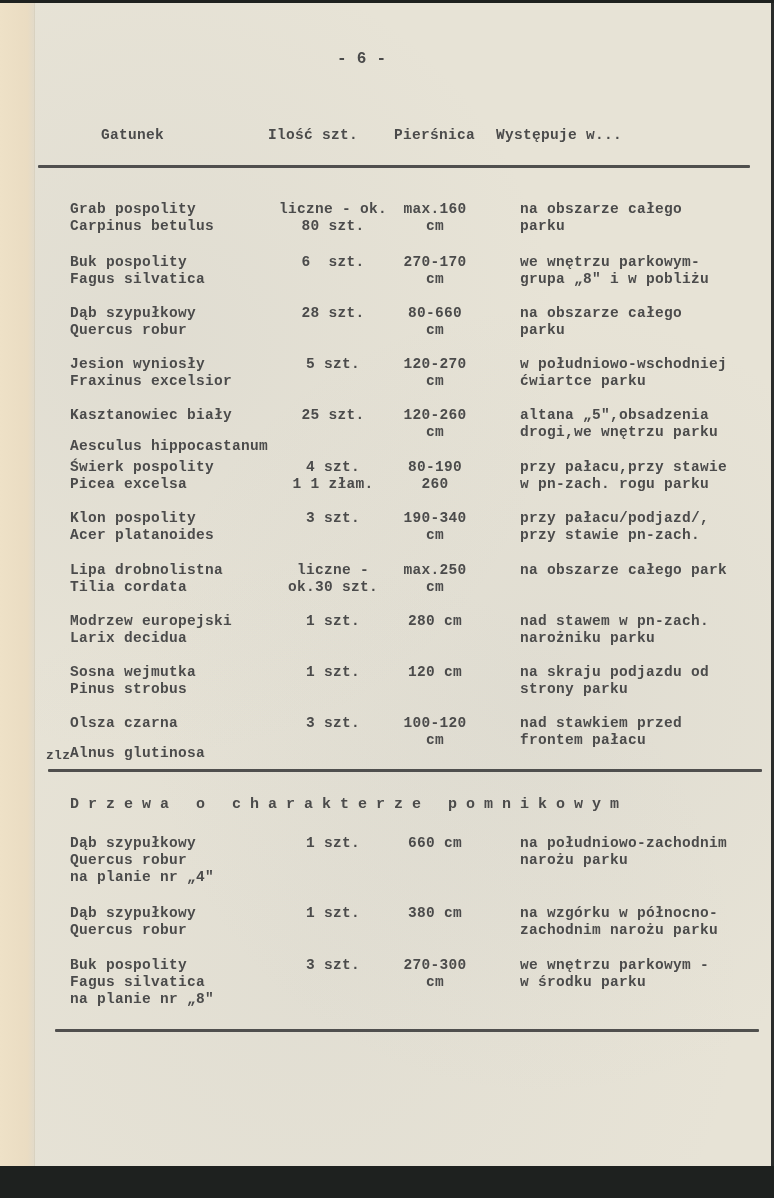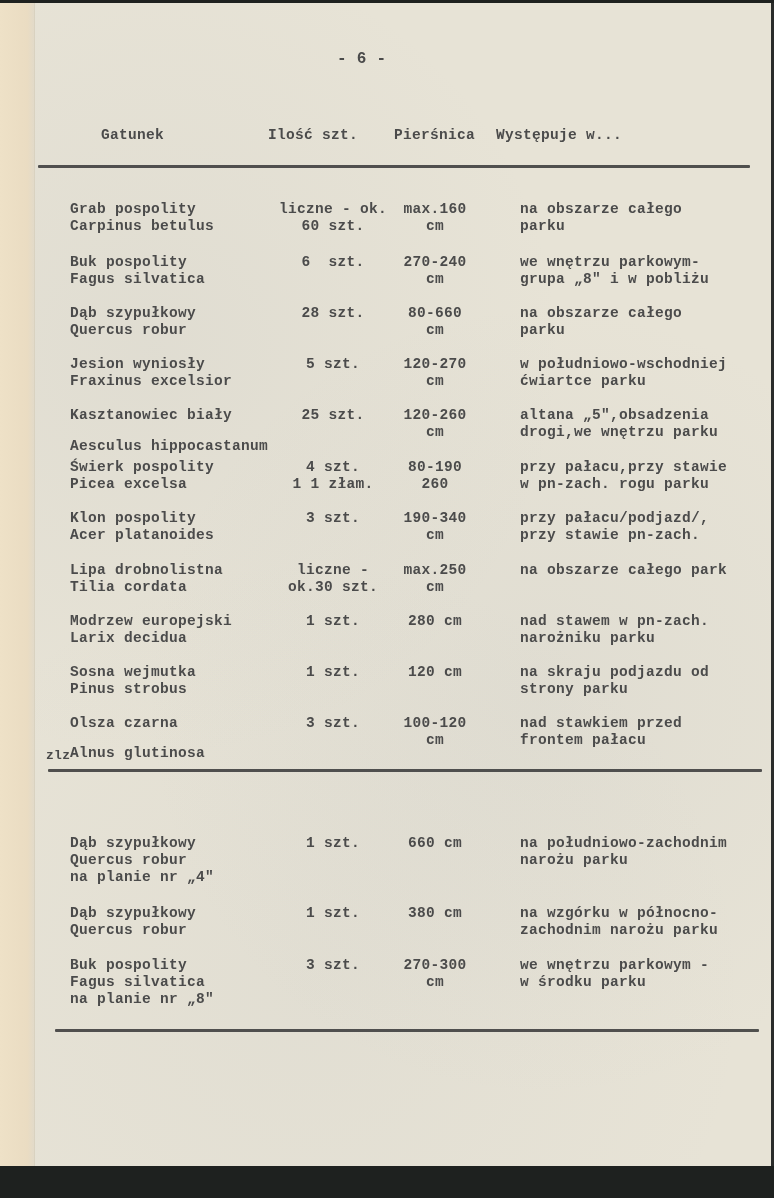--- a/index.html
+++ b/index.html
@@ -58,32 +58,32 @@
   <div class="txt hdr" style="left:268px">Ilość szt.</div>
   <div class="txt hdr" style="left:394px">Pierśnica</div>
   <div class="txt hdr" style="left:496px">Występuje w...</div>
 
   <div class="rule r1"></div>
 
   <div class="row" style="top:198px">
     <div class="txt c-name">Grab pospolity</div>
     <div class="txt c-name" style="top:17px">Carpinus betulus</div>
     <div class="txt c-qty">liczne - ok.
-60 szt.</div>
+80 szt.</div>
     <div class="txt c-dbh">max.160
 cm</div>
     <div class="txt c-loc">na obszarze całego
 parku</div>
   </div>
 
   <div class="row" style="top:251px">
     <div class="txt c-name">Buk pospolity</div>
     <div class="txt c-name" style="top:17px">Fagus silvatica</div>
     <div class="txt c-qty">6  szt.</div>
-    <div class="txt c-dbh">270-240
+    <div class="txt c-dbh">270-170
 cm</div>
     <div class="txt c-loc">we wnętrzu parkowym-
 grupa „8" i w pobliżu</div>
   </div>
 
   <div class="row" style="top:302px">
     <div class="txt c-name">Dąb szypułkowy</div>
     <div class="txt c-name" style="top:17px">Quercus robur</div>
     <div class="txt c-qty">28 szt.</div>
     <div class="txt c-dbh">80-660
@@ -167,20 +167,21 @@
     <div class="txt c-qty">3 szt.</div>
     <div class="txt c-dbh">100-120
 cm</div>
     <div class="txt c-loc">nad stawkiem przed
 frontem pałacu</div>
   </div>
 
   <div class="txt mark">zlz</div>
   <div class="rule r2"></div>
 
+  <div class="txt section-title">D r z e w a   o   c h a r a k t e r z e   p o m n i k o w y m</div>
 
   <div class="row" style="top:832px">
     <div class="txt c-name">Dąb szypułkowy
 Quercus robur
 na planie nr „4"</div>
     <div class="txt c-qty">1 szt.</div>
     <div class="txt c-dbh">660 cm</div>
     <div class="txt c-loc">na południowo-zachodnim
 narożu parku</div>
   </div>

